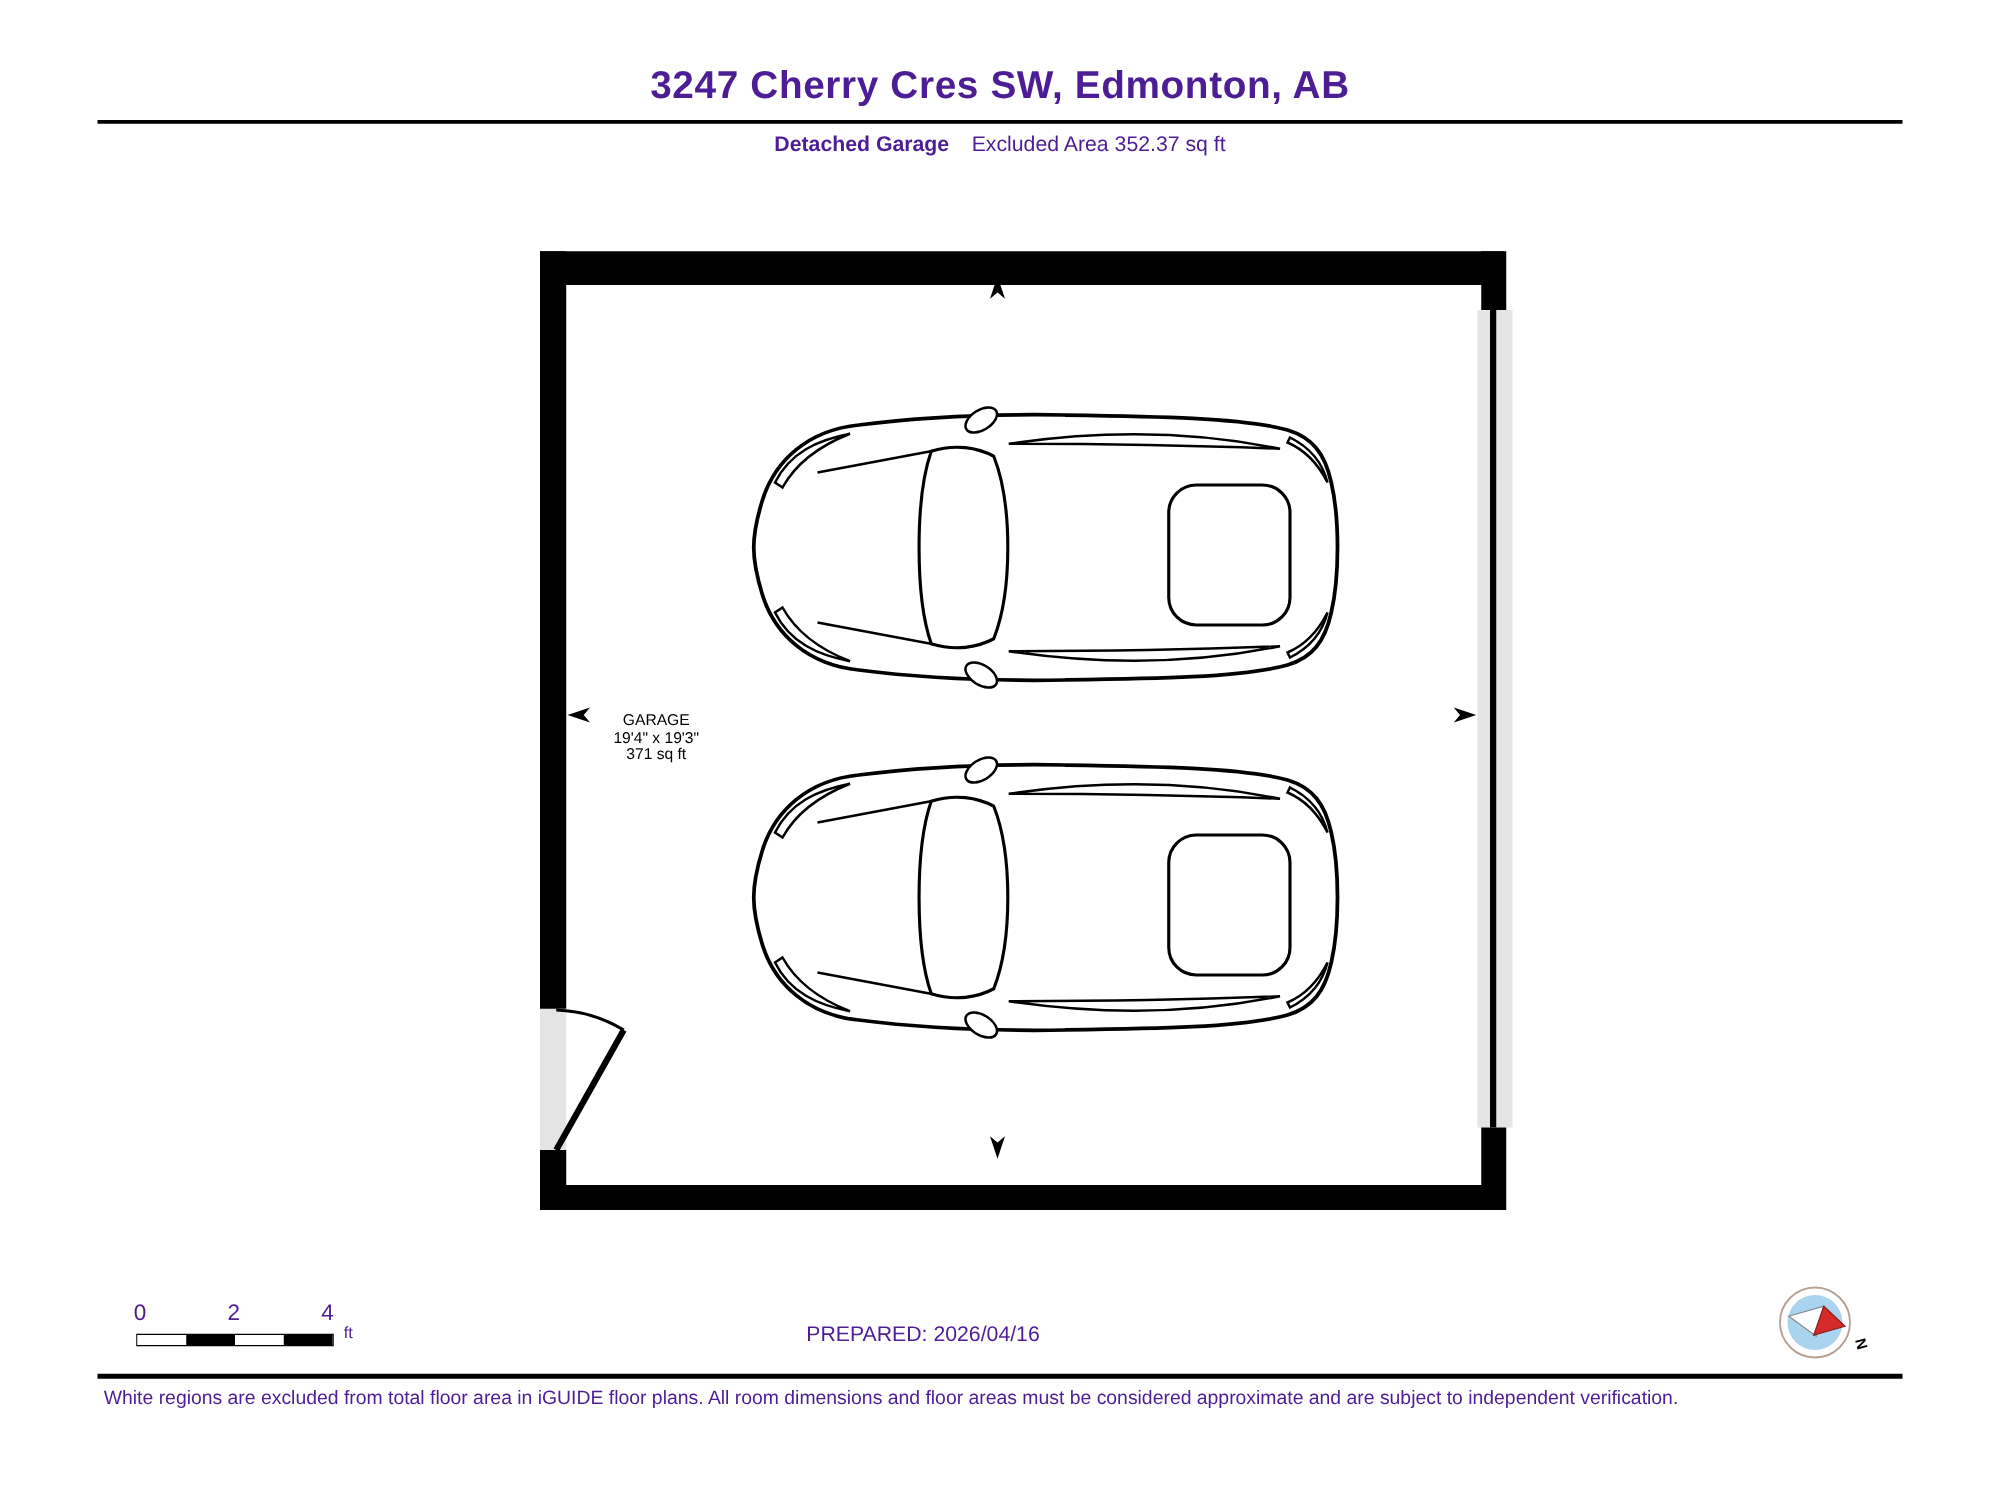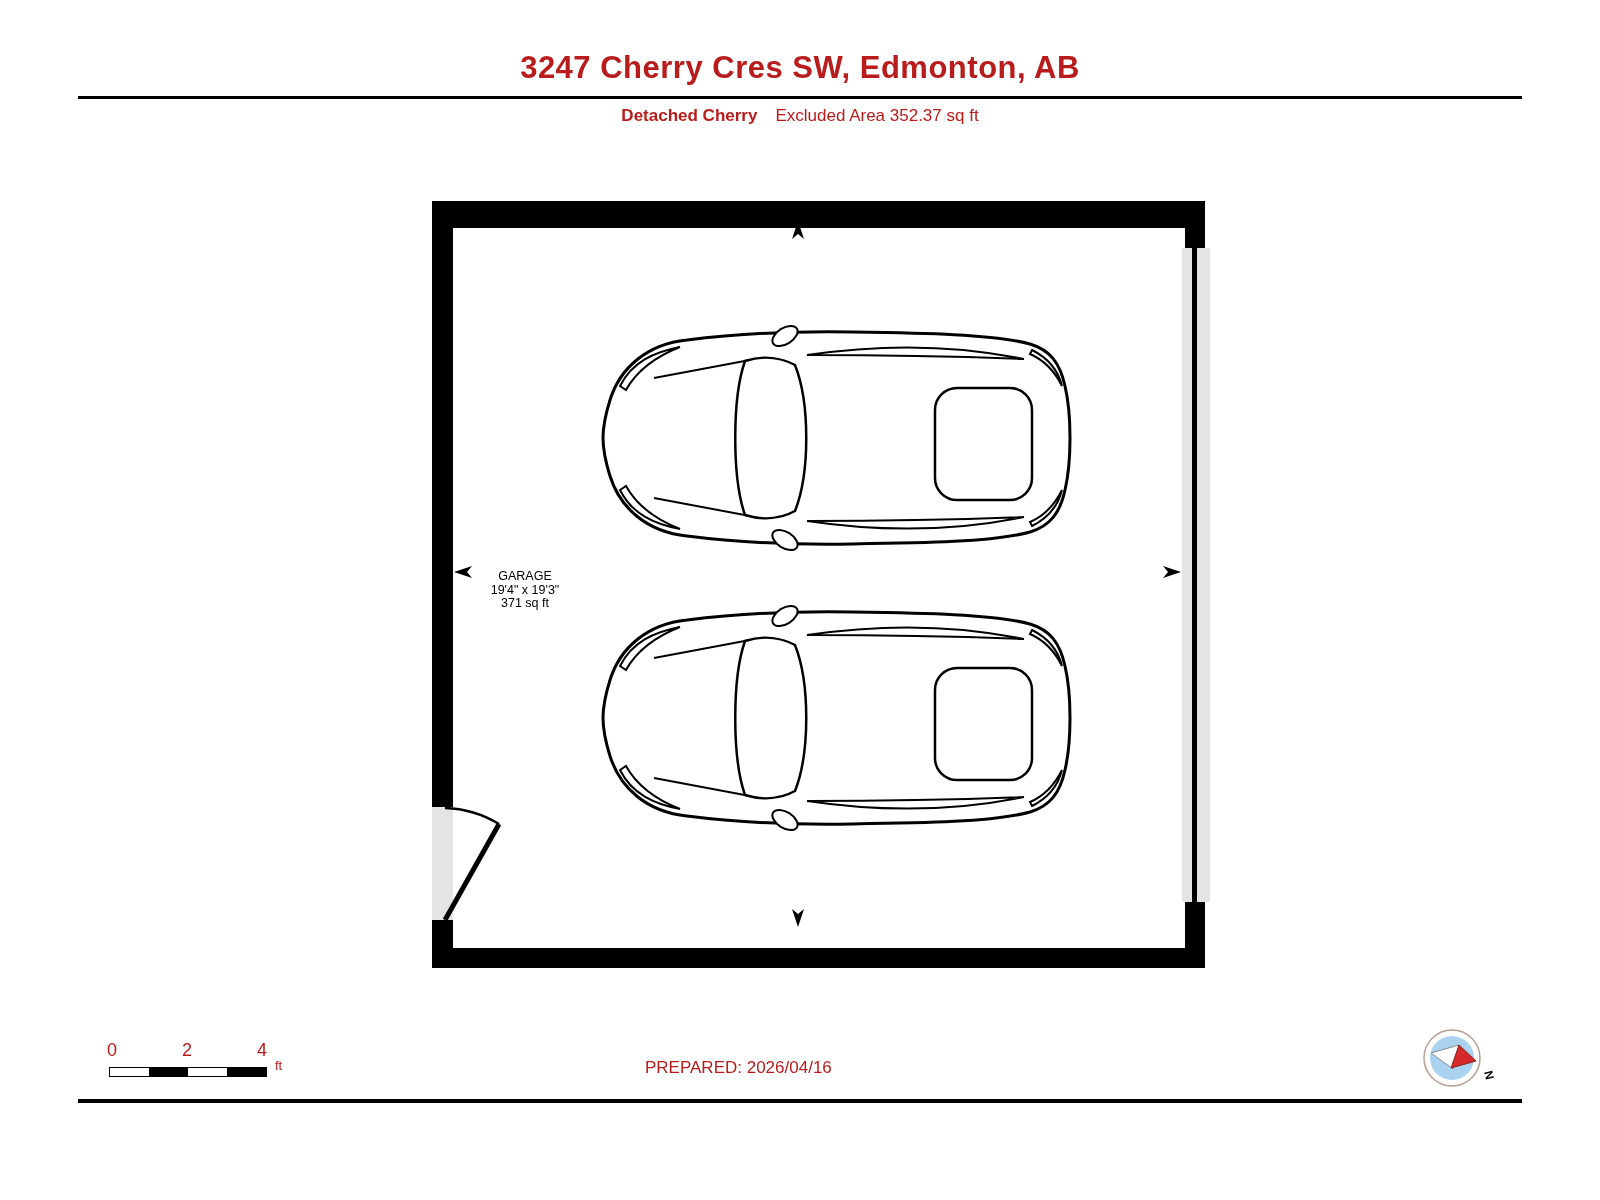--- a/index.html
+++ b/index.html
@@ -1,18 +1,18 @@
 <!DOCTYPE html>
 <html><head>
 <meta charset="utf-8">
 <style>
   html,body{margin:0;padding:0;background:#ffffff;}
   #page{
     position:relative;width:1600px;height:1200px;background:#ffffff;overflow:hidden;
-    font-family:"Liberation Sans","DejaVu Sans",sans-serif;color:#b91c1c;
+    font-family:"Liberation Sans","DejaVu Sans",sans-serif;color:#4c1d95;
   }
   .abs{position:absolute;}
   
   #title{top:50px;left:0;width:1600px;text-align:center;font-size:31px;font-weight:bold;letter-spacing:.5px;}
   #header-rule{left:78px;top:96px;width:1444px;height:3px;background:#000;}
   #subtitle{top:106px;left:0;width:1600px;text-align:center;font-size:17px;}
   #subtitle .flabel{font-weight:bold;margin-right:18px;}
   
   #plan{left:420px;top:190px;}
   .wall{fill:#000;stroke:none;}
@@ -34,21 +34,21 @@
   #disclaimer{left:83px;top:1110px;width:1440px;font-size:15.5px;}
 </style>
 </head>
 <body>
 
 <div id="page">
 
   <div id="title" class="abs">3247 Cherry Cres SW, Edmonton, AB</div>
   <div id="header-rule" class="abs"></div>
   <div id="subtitle" class="abs">
-    <span class="flabel">Detached Cherry</span><span>Excluded Area 352.37 sq ft</span>
+    <span class="flabel">Detached Garage</span><span>Excluded Area 352.37 sq ft</span>
   </div>
 
   <svg id="plan" class="abs" width="800" height="790" viewBox="0 0 800 790">
     <defs>
       <g id="car-shape">
 
         <path class="car-line" stroke-width="3" d="M 95,12
           C 55,16 28,40 18,72 C 13,88 11,100 11,110 C 11,120 13,132 18,148
           C 28,180 55,204 95,208 C 150,215 200,217 260,216 C 330,215 402,214 438,204
           C 458,198 468,185 473,162 C 477,145 478,128 478,110 C 478,92 477,75 473,58
@@ -120,14 +120,15 @@
 
   <svg id="compass" class="abs" width="86" height="80" viewBox="0 0 86 80">
     <circle cx="38" cy="38" r="28" fill="#ffffff" stroke="#b5a094" stroke-width="1.5"></circle>
     <circle cx="38" cy="38" r="22" fill="#a9d3ee"></circle>
     <polygon points="17,33 45,25 39,49" fill="#ffffff" stroke="#8a8a8a" stroke-width="1"></polygon>
     <polygon points="45,25 62,41 37,48" fill="#d62a2a" stroke="#8a2020" stroke-width="1"></polygon>
     <text x="70" y="52" font-size="12" font-weight="bold" transform="rotate(75 70 52)">N</text>
   </svg>
 
   <div id="footer-rule" class="abs"></div>
+  <div id="disclaimer" class="abs">White regions are excluded from total floor area in iGUIDE floor plans. All room dimensions and floor areas must be considered approximate and are subject to independent verification.</div>
 
 </div>
 
 </body></html>

